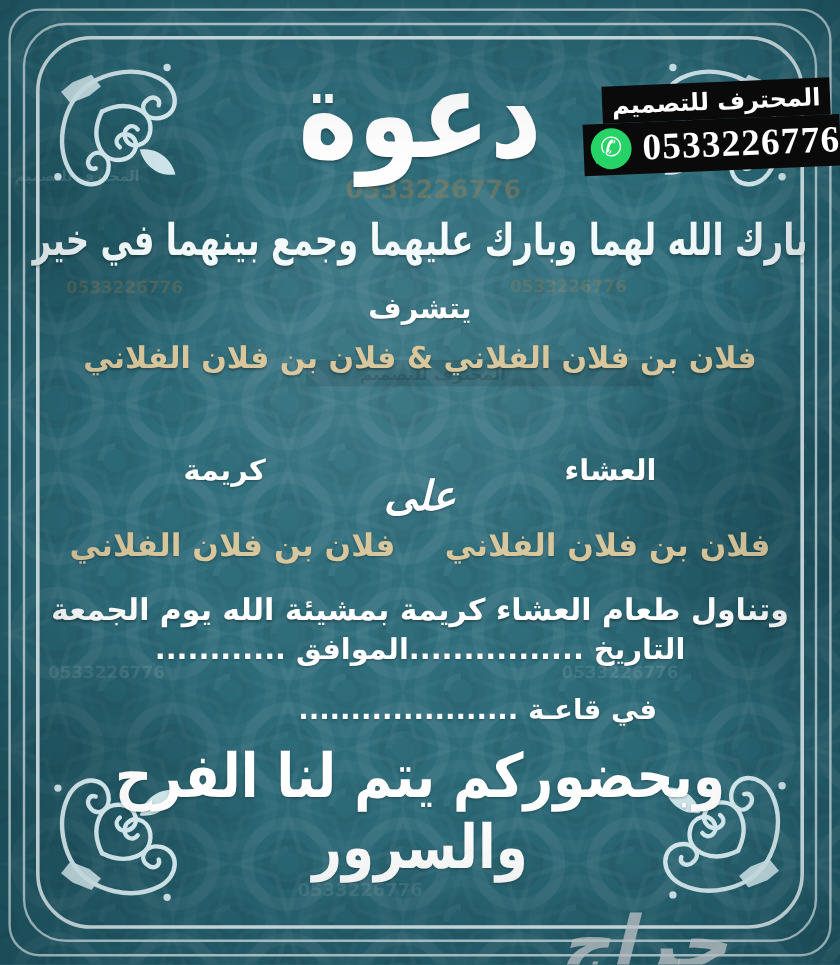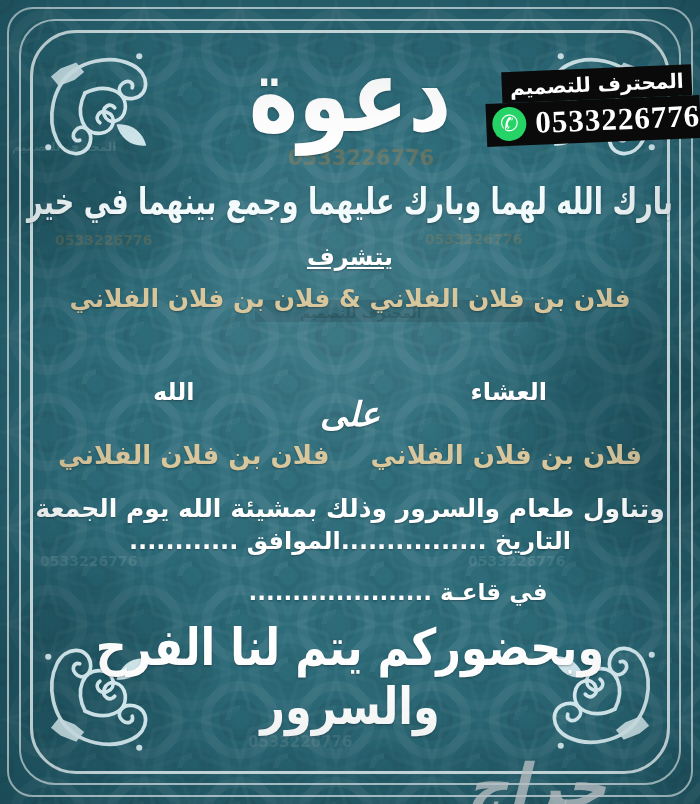--- a/index.html
+++ b/index.html
@@ -23,21 +23,21 @@
   .corner{position:absolute;width:140px;height:140px;z-index:1;}
   .corner.tl{left:36px;top:44px;}
   .corner.tr{left:524px;top:44px;transform:scaleX(-1);}
   .corner.bl{left:36px;top:620px;transform:scaleY(-1);}
   .corner.br{left:524px;top:618px;transform:scale(-1,-1);}
 
   .txt{position:absolute;left:0;width:100%;text-align:center;color:#fff;z-index:3;
        text-shadow:0 1px 2px rgba(0,0,0,.30);}
   .title{top:36px;font-size:84px;font-weight:700;transform:scaleY(1.22);transform-origin:top center;}
   .blessing{top:180px;font-size:27px;font-weight:600;color:#f3fafb;transform:scaleY(1.35);transform-origin:top center;}
-  .honored{top:243px;font-size:24px;font-weight:700;text-decoration:underline;}
+  .honored{top:243px;font-size:24px;font-weight:700;}
   .hosts{top:284px;font-size:25px;font-weight:700;color:#d8c69c;text-align:center;}
   .invite{top:335px;font-size:26px;font-weight:700;}
   .labels-row{top:378px;display:flex;justify-content:space-between;padding:0 153px;box-sizing:border-box;font-size:24px;font-weight:700;}
   .on-word{top:394px;font-size:34px;font-weight:600;font-style:italic;}
   .names-row{top:440px;display:flex;justify-content:space-between;padding:0 58px;box-sizing:border-box;font-size:26px;font-weight:700;color:#d8c69c;}
   .dinner{top:494px;font-size:25px;font-weight:700;}
   .date-line{top:527px;font-size:24px;font-weight:700;}
   .hall-line{top:579px;font-size:23px;font-weight:700;margin-left:48px;}
   .closing{top:618px;font-size:43px;font-weight:700;transform:scaleY(1.18);transform-origin:top center;}
 
@@ -150,29 +150,29 @@
     </div>
   </div>
 
   <div class="txt title">دعوة</div>
   <div class="txt blessing">بارك الله لهما وبارك عليهما وجمع بينهما في خير</div>
   <div class="txt honored">يتشرف</div>
   <div class="txt hosts">فلان بن فلان  الفلاني  &amp;  فلان بن فلان الفلاني</div>
 
   <div class="txt labels-row">
     <span>العشاء</span>
-    <span>الله</span>
+    <span>كريمة</span>
   </div>
   <div class="txt on-word">على</div>
 
   <div class="txt names-row">
     <span>فلان بن فلان الفلاني</span>
     <span>فلان بن فلان الفلاني</span>
   </div>
 
-  <div class="txt dinner">وتناول طعام والسرور وذلك بمشيئة الله يوم الجمعة</div>
+  <div class="txt dinner">وتناول طعام العشاء كريمة بمشيئة الله يوم الجمعة</div>
   <div class="txt date-line">التاريخ ................الموافق ............</div>
   <div class="txt hall-line">في قاعـة .....................</div>
   <div class="txt closing">وبحضوركم يتم لنا الفرح والسرور</div>
 
   <div class="vignette"></div>
   <div class="haraj">حراج</div>
 </div>
 
 </body></html>

